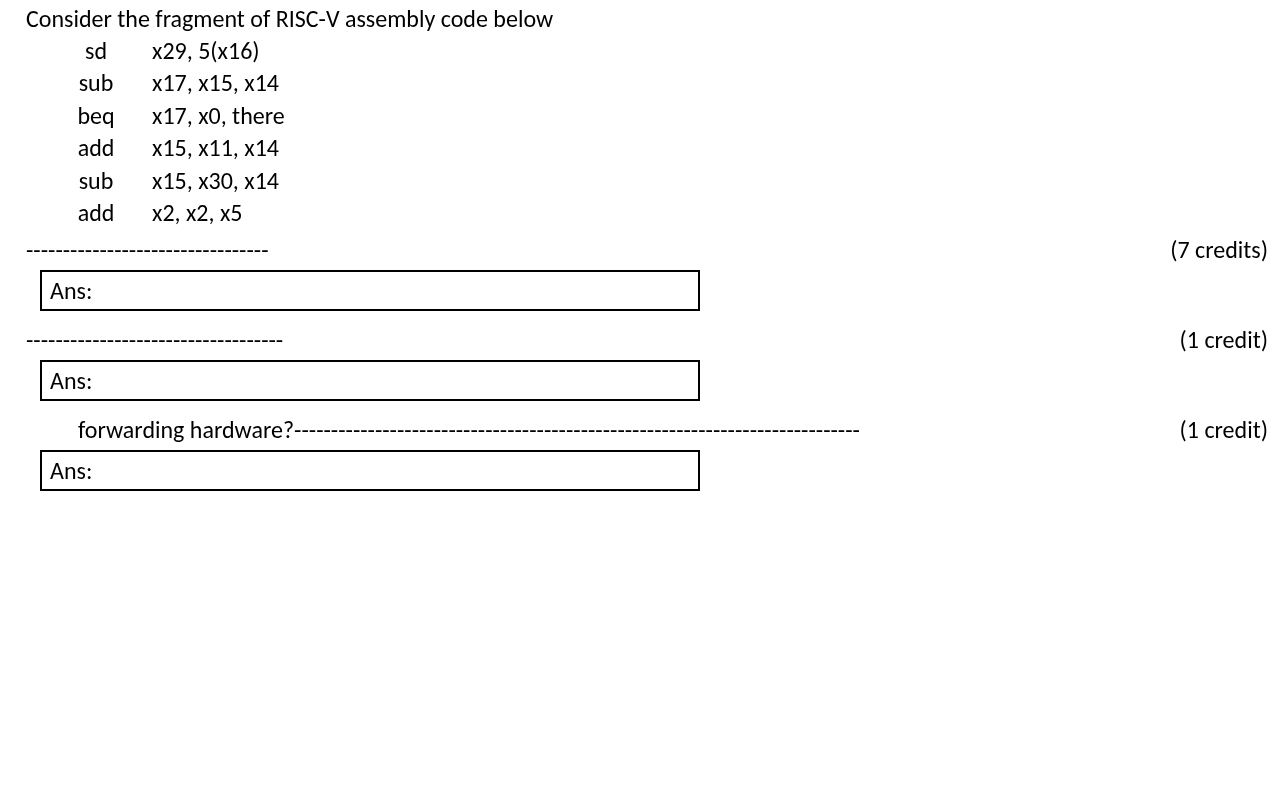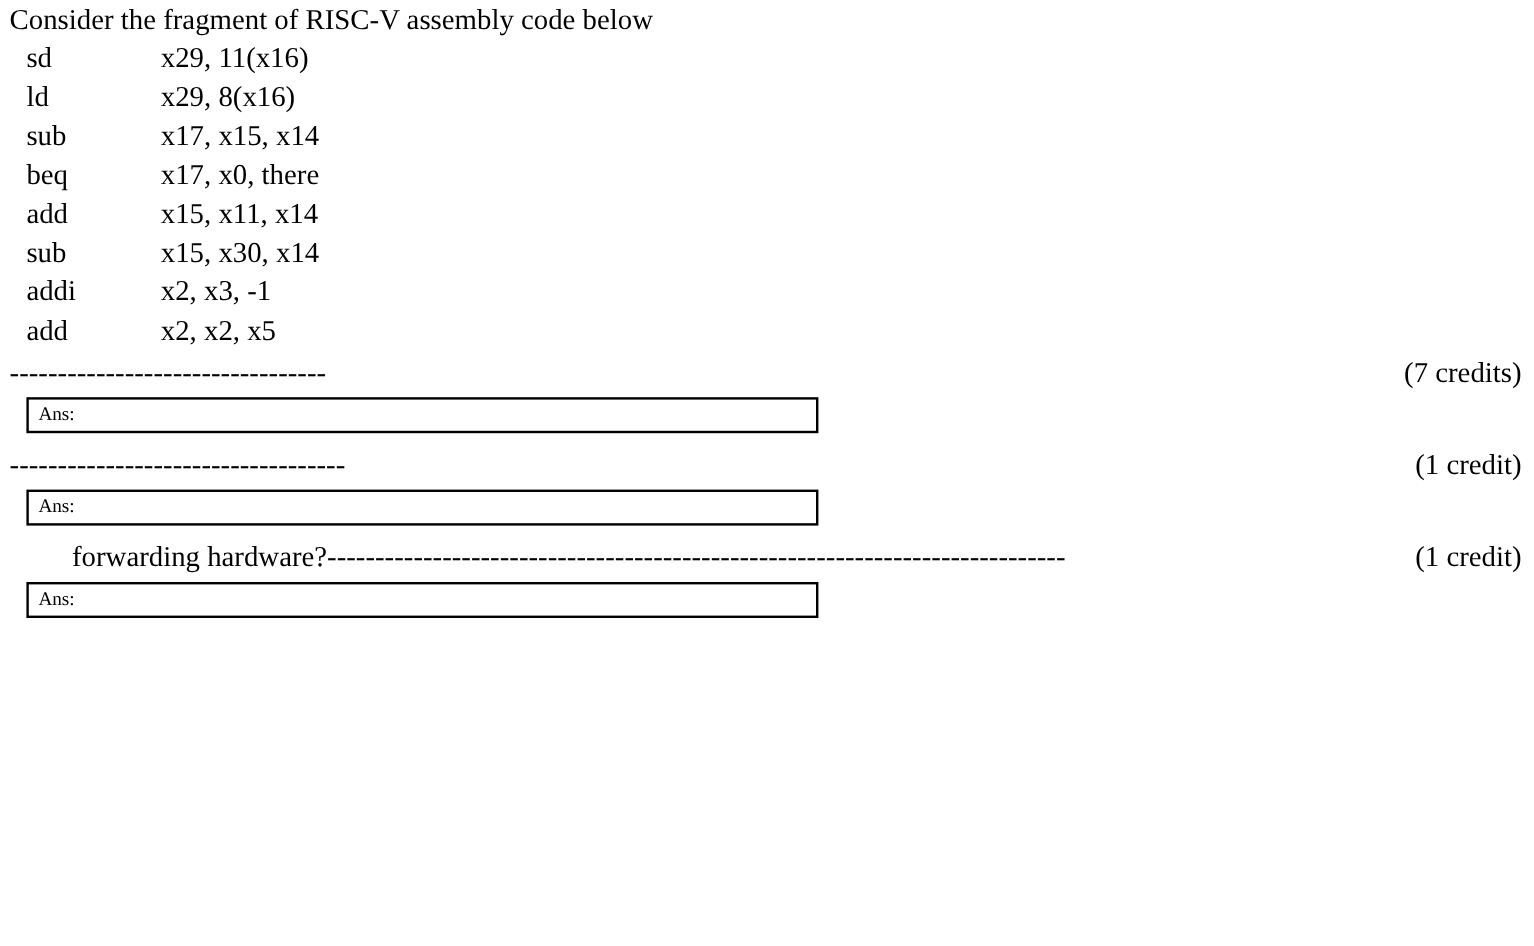--- a/index.html
+++ b/index.html
@@ -5,38 +5,38 @@
   html, body {
     margin: 0;
     padding: 0;
     background: #ffffff;
     font-family: Calibri, "Segoe UI", Arial, sans-serif;
     font-size: 24px;
     color: #000000;
     width: 1278px;
   }
   .page {
-    padding: 4px 10px 20px 8px;
-    font-family: Liberation Serif, serif;
+    padding: 4px 10px 20px 26px;
   }
   .intro {
     margin-bottom: 2px;
   }
   .asm-table {
     border-collapse: collapse;
     margin-left: 14px;
     margin-bottom: 6px;
   }
   .asm-table td {
     padding: 0;
     vertical-align: top;
     line-height: 1.35;
   }
   .asm-table td.mnemonic {
     width: 112px;
+    text-align: center;
   }
   .q-line {
     display: flex;
     align-items: baseline;
     margin-top: 2px;
   }
   .q-line .label {
     white-space: nowrap;
   }
   .q-line .dashes {
@@ -47,21 +47,21 @@
     white-space: nowrap;
   }
   .q-line .credits {
     white-space: nowrap;
   }
   .ans-box {
     border: 2px solid #000;
     width: 640px;
     padding: 4px 8px;
     margin: 6px 0 14px 14px;
-    font-size: 16px;
+    font-size: 24px;
   }
   .q-block {
     margin-top: 4px;
   }
   .q-multiline {
     display: block;
     text-align: justify;
     text-align-last: justify;
     margin-bottom: 0;
   }
@@ -86,45 +86,37 @@
 <body>
 
 <div class="page">
 
   <div class="intro">Consider the fragment of RISC-V assembly code below</div>
 
   <table class="asm-table">
     <tbody>
       <tr>
         <td class="mnemonic">sd</td>
-        <td>x29, 11(x16)</td>
-      </tr>
-      <tr>
-        <td class="mnemonic">ld</td>
-        <td>x29, 8(x16)</td>
+        <td>x29, 5(x16)</td>
       </tr>
       <tr>
         <td class="mnemonic">sub</td>
         <td>x17, x15, x14</td>
       </tr>
       <tr>
         <td class="mnemonic">beq</td>
         <td>x17, x0, there</td>
       </tr>
       <tr>
         <td class="mnemonic">add</td>
         <td>x15, x11, x14</td>
       </tr>
       <tr>
         <td class="mnemonic">sub</td>
         <td>x15, x30, x14</td>
-      </tr>
-      <tr>
-        <td class="mnemonic">addi</td>
-        <td>x2, x3, -1</td>
       </tr>
       <tr>
         <td class="mnemonic">add</td>
         <td>x2, x2, x5</td>
       </tr>
     </tbody>
   </table>
 
   <div class="q-block">
     <div class="q-line">

